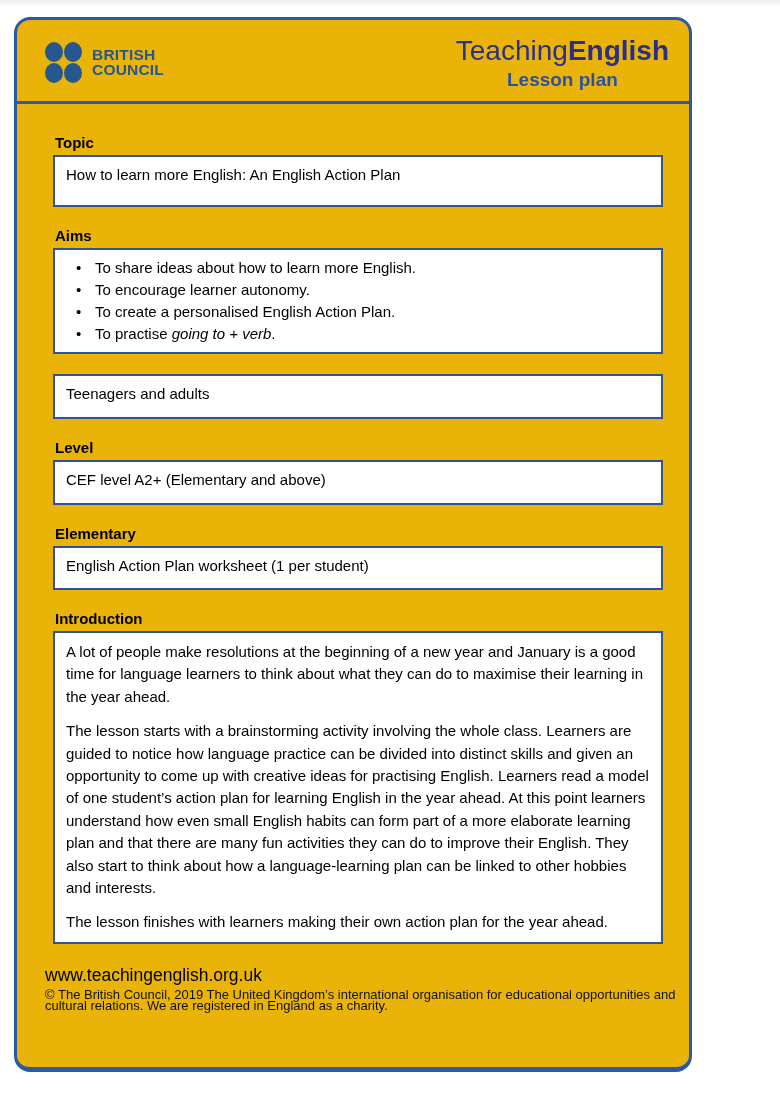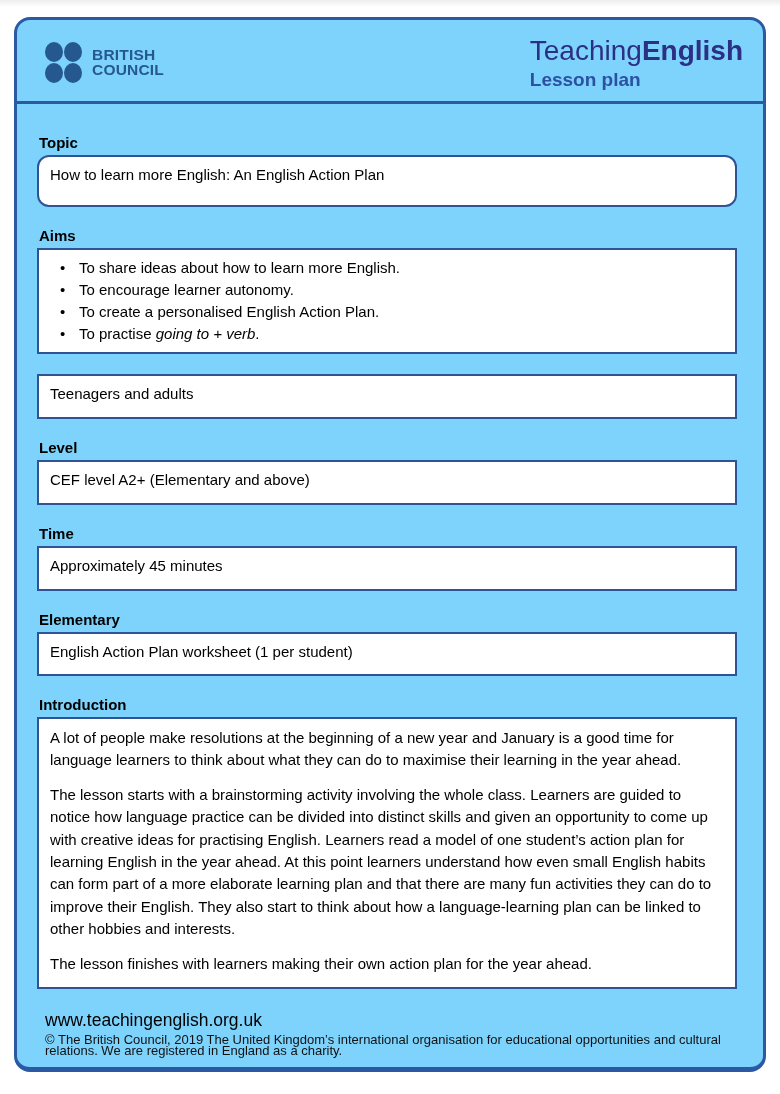--- a/index.html
+++ b/index.html
@@ -11,25 +11,25 @@
     position: relative;
     overflow: hidden;
   }
   .top-shade {
     position: absolute; top: 0; left: 0; width: 780px; height: 7px;
     background: linear-gradient(#ededed, #ffffff);
   }
   .outer-box {
     position: absolute;
     left: 14px; top: 17px;
-    width: 752px; height: 1055px;
+    width: 678px; height: 1055px;
     border: 3px solid #2b5aa4;
     border-bottom-width: 5px;
     border-radius: 16px;
-    background: #7dd3fc;
+    background: #eab308;
   }
   
   .header {
     height: 84px;
     display: flex;
     align-items: center;
     justify-content: space-between;
     padding: 4px 20px 0 28px;
     border-bottom: 3px solid #2b5aa4;
   }
@@ -40,45 +40,45 @@
     grid-template-rows: 21px 21px;
   }
   .dot { width: 18px; height: 20px; border-radius: 50%; background: #25588f; }
   .logo-text {
     font-weight: bold;
     color: #25588f;
     font-size: 15.5px;
     line-height: 14.5px;
     letter-spacing: 0.2px;
   }
-  .brand { text-align: left; }
+  .brand { text-align: center; }
   .te-line { font-size: 28px; line-height: 30px; color: #2b3085; }
   .te-reg { font-weight: 400; }
   .te-bold { font-weight: bold; }
   .lesson-plan {
     font-size: 19px; font-weight: bold; color: #2b51a3;
     line-height: 21px; margin-top: 3px;
   }
   
-  .body-area { padding: 0 26px 0 20px; }
+  .body-area { padding: 0 26px 0 36px; }
   .section.first { margin-top: 30px; }
   .section { margin-top: 20px; }
   .sec-heading {
     font-size: 15px; font-weight: bold;
     line-height: 17px;
     margin: 0 0 4px 2px;
   }
   .sec-box {
     border: 2.5px solid #2f5496;
     background: #fff;
     font-size: 15px;
     padding: 8px 11px;
     line-height: 19px;
   }
-  .box-topic { min-height: 52px; border-radius: 12px; }
+  .box-topic { min-height: 52px; }
   .box-single { min-height: 45px; }
   .box-materials { min-height: 44px; }
   .box-aims { min-height: 103px; padding: 5px 10px; }
   .box-intro { min-height: 272px; padding: 8px 11px; }
   ul.aims-list { list-style: none; padding-left: 7px; margin: 2px 0; }
   ul.aims-list li {
     line-height: 22px;
     padding-left: 23px;
     position: relative;
   }
@@ -150,26 +150,20 @@
       </div>
     </div>
 
     <div class="section">
       <div class="sec-heading">Level</div>
       <div class="sec-box box-single">
         <div>CEF level A2+ (Elementary and above)</div>
       </div>
     </div>
 
-    <div class="section">
-      <div class="sec-heading">Time</div>
-      <div class="sec-box box-single">
-        <div>Approximately 45 minutes</div>
-      </div>
-    </div>
 
     <div class="section">
       <div class="sec-heading">Elementary</div>
       <div class="sec-box box-materials">
         <div>English Action Plan worksheet (1 per student)</div>
       </div>
     </div>
 
     <div class="section">
       <div class="sec-heading">Introduction</div>

